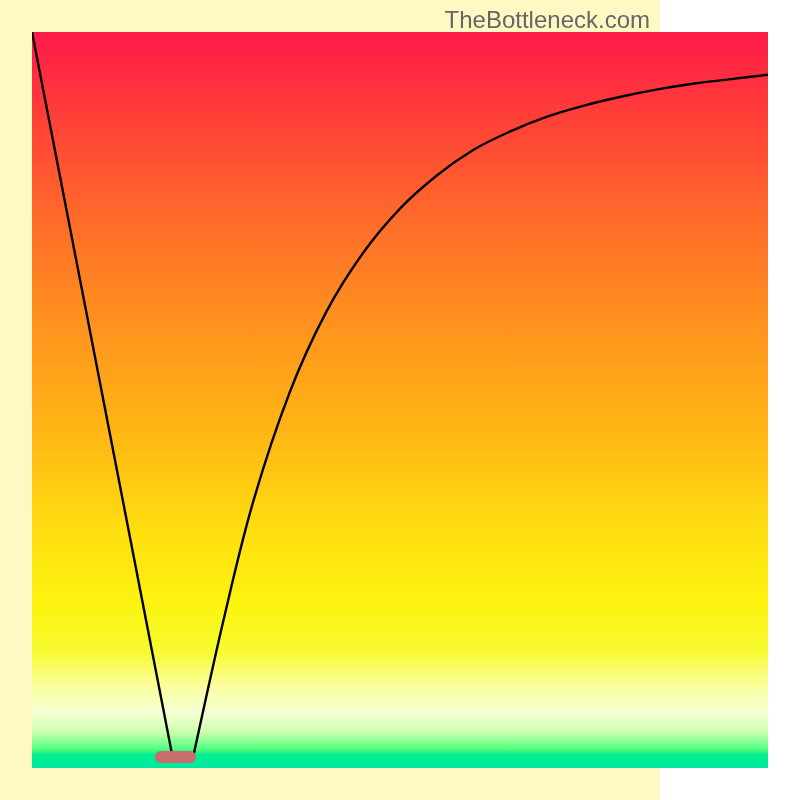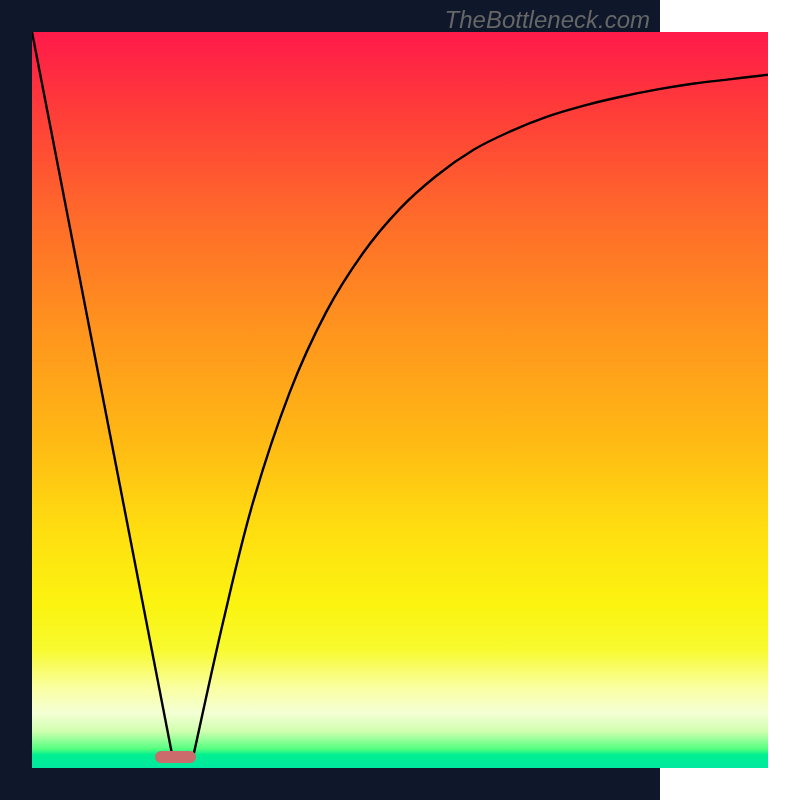--- a/index.html
+++ b/index.html
@@ -5,22 +5,21 @@
 body {
   margin: 0;
   padding: 0;
   background: #fff;
   font-family: Arial, sans-serif;
 }
 .chart-container {
   position: relative;
   width: 660px;
   height: 800px;
-  background: #0f172a;
-  font-style: italic;
+  background: #fef9c3;
 }
 .plot-area {
   position: absolute;
   left: 32px;
   top: 32px;
   width: 736px;
   height: 736px;
   background: linear-gradient(to bottom,
     #ff1a4a 0%,
     #ff3a3a 10%,

